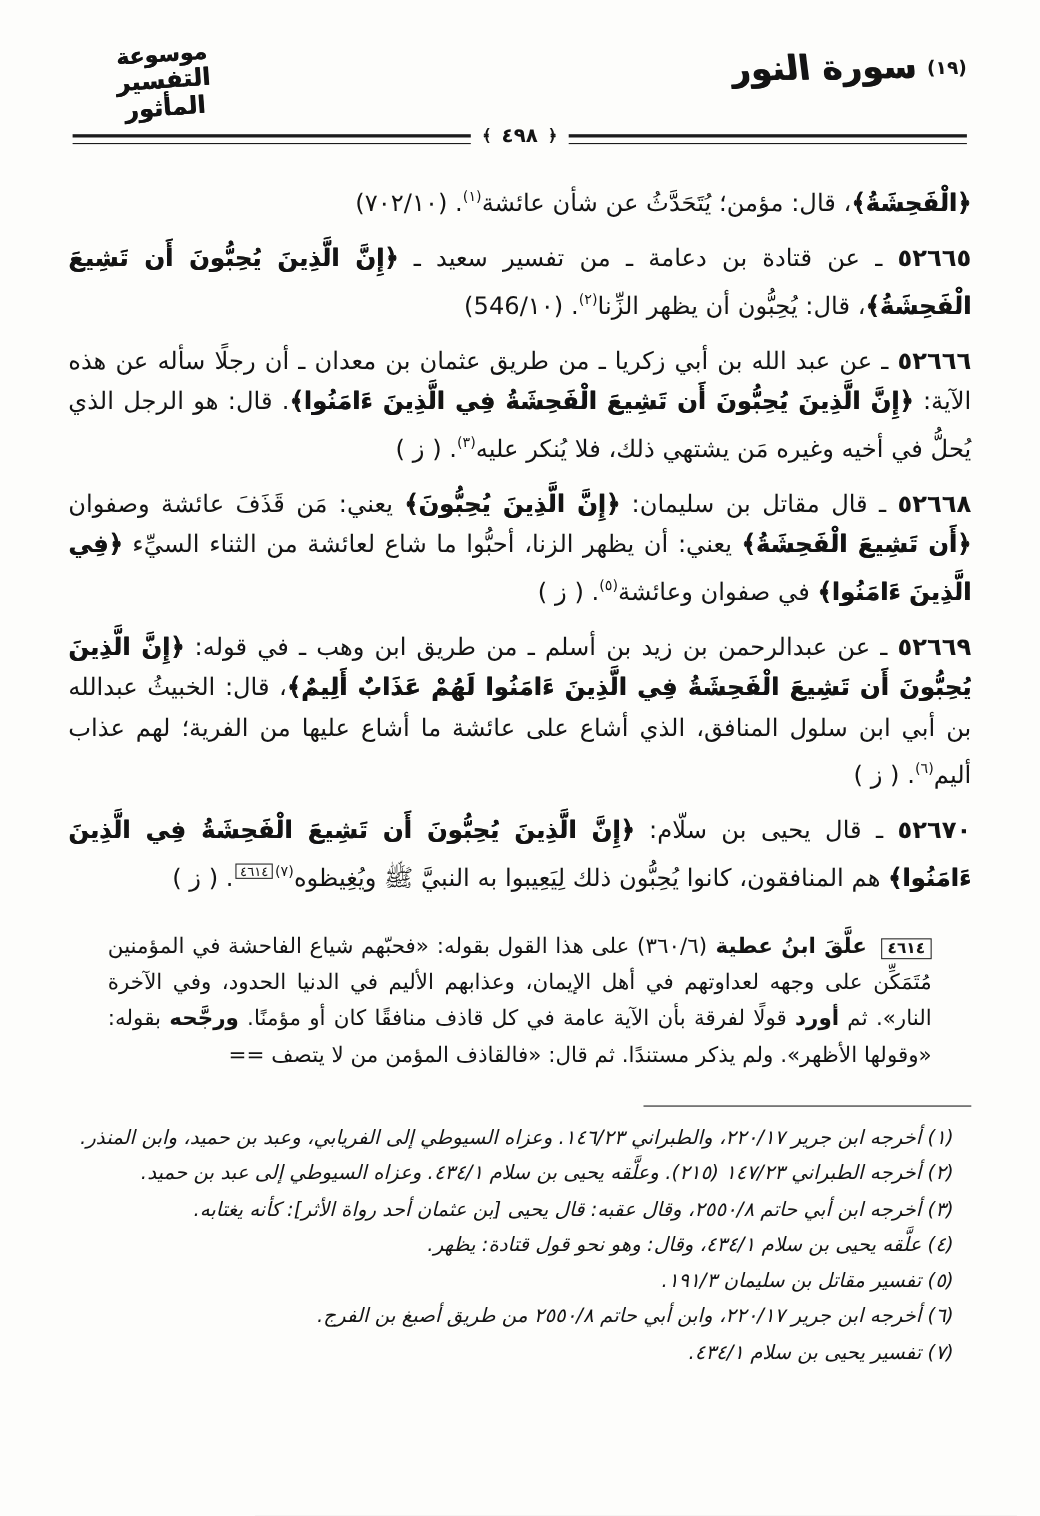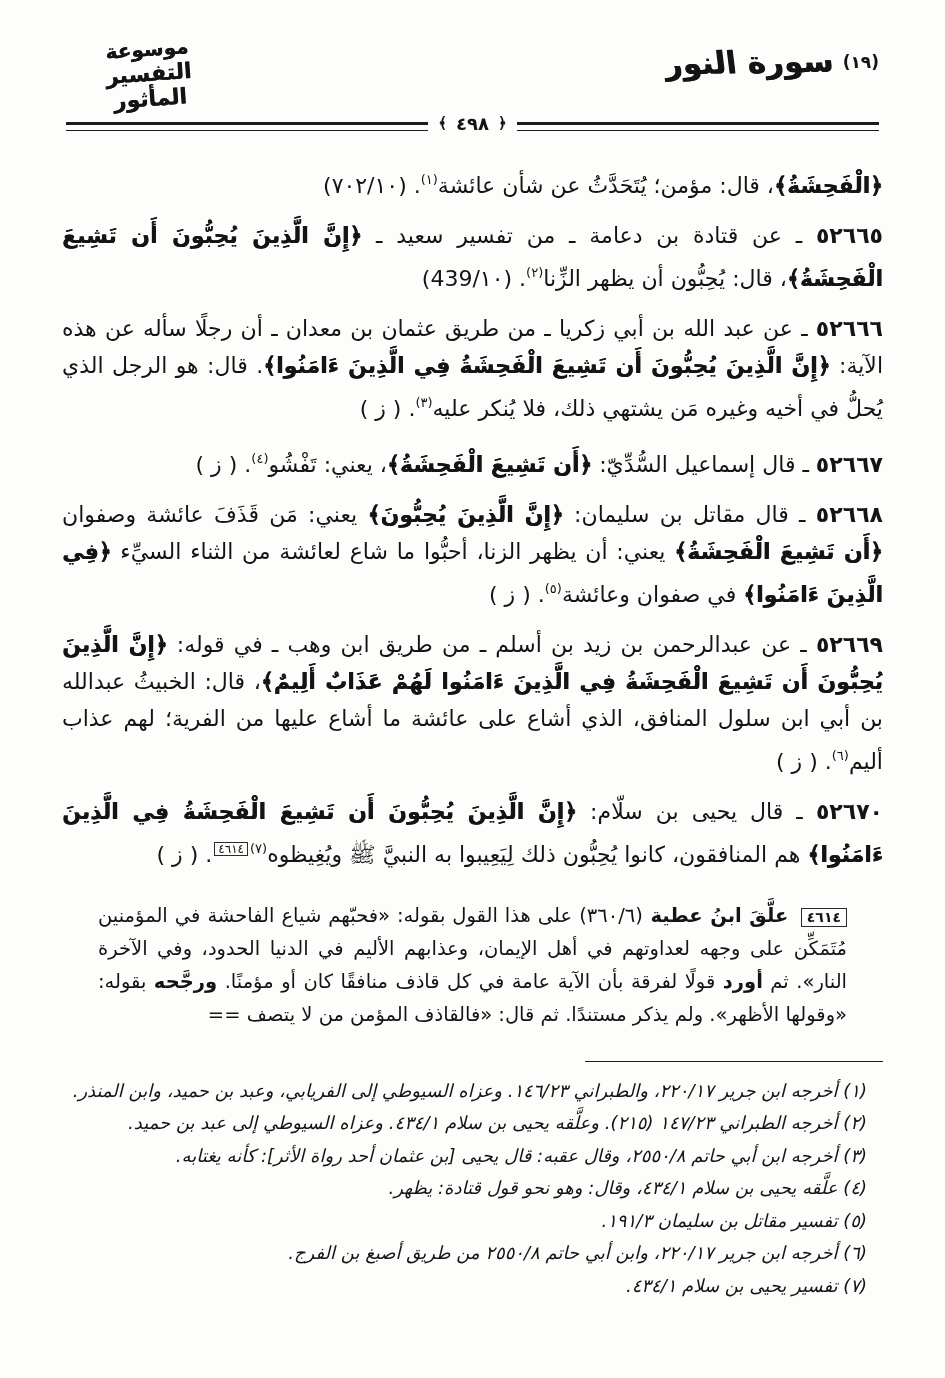--- a/index.html
+++ b/index.html
@@ -152,23 +152,22 @@
         <span class="orn">﴿</span>
         <span class="pageno">٤٩٨</span>
         <span class="orn">﴾</span>
       </span>
       <span class="rule"></span>
     </div>
   </header>
 
   <main class="body">
     <p class="entry"><span class="run-quran">﴿الْفَحِشَةُ﴾</span><span class="run-text">، قال: مؤمن؛ يُتَحَدَّثُ عن شأن عائشة</span><span class="run-sup">(١)</span><span class="run-text">. (٧٠٢/١٠)</span></p>
-    <p class="entry"><span class="run-num">٥٢٦٦٥</span><span class="run-text"> ـ عن قتادة بن دعامة ـ من تفسير سعيد ـ </span><span class="run-quran">﴿إِنَّ الَّذِينَ يُحِبُّونَ أَن تَشِيعَ الْفَحِشَةُ﴾</span><span class="run-text">، قال: يُحِبُّون أن يظهر الزِّنا</span><span class="run-sup">(٢)</span><span class="run-text">. (439/١٠)</span></p>
+    <p class="entry"><span class="run-num">٥٢٦٦٥</span><span class="run-text"> ـ عن قتادة بن دعامة ـ من تفسير سعيد ـ </span><span class="run-quran">﴿إِنَّ الَّذِينَ يُحِبُّونَ أَن تَشِيعَ الْفَحِشَةُ﴾</span><span class="run-text">، قال: يُحِبُّون أن يظهر الزِّنا</span><span class="run-sup">(٢)</span><span class="run-text">. (546/١٠)</span></p>
     <p class="entry"><span class="run-num">٥٢٦٦٦</span><span class="run-text"> ـ عن عبد الله بن أبي زكريا ـ من طريق عثمان بن معدان ـ أن رجلًا سأله عن هذه الآية: </span><span class="run-quran">﴿إِنَّ الَّذِينَ يُحِبُّونَ أَن تَشِيعَ الْفَحِشَةُ فِي الَّذِينَ ءَامَنُوا﴾</span><span class="run-text">. قال: هو الرجل الذي يُحلُّ في أخيه وغيره مَن يشتهي ذلك، فلا يُنكر عليه</span><span class="run-sup">(٣)</span><span class="run-text">. ( ز )</span></p>
-    <p class="entry"><span class="run-num">٥٢٦٦٧</span><span class="run-text"> ـ قال إسماعيل السُّدِّيّ: </span><span class="run-quran">﴿أَن تَشِيعَ الْفَحِشَةُ﴾</span><span class="run-text">، يعني: تَفْشُو</span><span class="run-sup">(٤)</span><span class="run-text">. ( ز )</span></p>
     <p class="entry"><span class="run-num">٥٢٦٦٨</span><span class="run-text"> ـ قال مقاتل بن سليمان: </span><span class="run-quran">﴿إِنَّ الَّذِينَ يُحِبُّونَ﴾</span><span class="run-text"> يعني: مَن قَذَفَ عائشة وصفوان </span><span class="run-quran">﴿أَن تَشِيعَ الْفَحِشَةُ﴾</span><span class="run-text"> يعني: أن يظهر الزنا، أحبُّوا ما شاع لعائشة من الثناء السيِّء </span><span class="run-quran">﴿فِي الَّذِينَ ءَامَنُوا﴾</span><span class="run-text"> في صفوان وعائشة</span><span class="run-sup">(٥)</span><span class="run-text">. ( ز )</span></p>
     <p class="entry"><span class="run-num">٥٢٦٦٩</span><span class="run-text"> ـ عن عبدالرحمن بن زيد بن أسلم ـ من طريق ابن وهب ـ في قوله: </span><span class="run-quran">﴿إِنَّ الَّذِينَ يُحِبُّونَ أَن تَشِيعَ الْفَحِشَةُ فِي الَّذِينَ ءَامَنُوا لَهُمْ عَذَابٌ أَلِيمٌ﴾</span><span class="run-text">، قال: الخبيثُ عبدالله بن أبي ابن سلول المنافق، الذي أشاع على عائشة ما أشاع عليها من الفرية؛ لهم عذاب أليم</span><span class="run-sup">(٦)</span><span class="run-text">. ( ز )</span></p>
     <p class="entry"><span class="run-num">٥٢٦٧٠</span><span class="run-text"> ـ قال يحيى بن سلّام: </span><span class="run-quran">﴿إِنَّ الَّذِينَ يُحِبُّونَ أَن تَشِيعَ الْفَحِشَةُ فِي الَّذِينَ ءَامَنُوا﴾</span><span class="run-text"> هم المنافقون، كانوا يُحِبُّون ذلك لِيَعِيبوا به النبيَّ ﷺ ويُغِيظوه</span><span class="run-sup">(٧)</span><span class="run-ref">٤٦١٤</span><span class="run-text">. ( ز )</span></p>
   </main>
 
   <section class="commentary">
     <p><span class="run-refbox">٤٦١٤</span><span class="run-bold"> علَّقَ ابنُ عطية </span><span class="run-text">(٣٦٠/٦) على هذا القول بقوله: «فحبّهم شياع الفاحشة في المؤمنين مُتَمَكِّن على وجهه لعداوتهم في أهل الإيمان، وعذابهم الأليم في الدنيا الحدود، وفي الآخرة النار». ثم </span><span class="run-bold">أورد</span><span class="run-text"> قولًا لفرقة بأن الآية عامة في كل قاذف منافقًا كان أو مؤمنًا. </span><span class="run-bold">ورجَّحه</span><span class="run-text"> بقوله: «وقولها الأظهر». ولم يذكر مستندًا. ثم قال: «فالقاذف المؤمن من لا يتصف ==</span></p>
   </section>
 
   <div class="fn-sep"></div>

